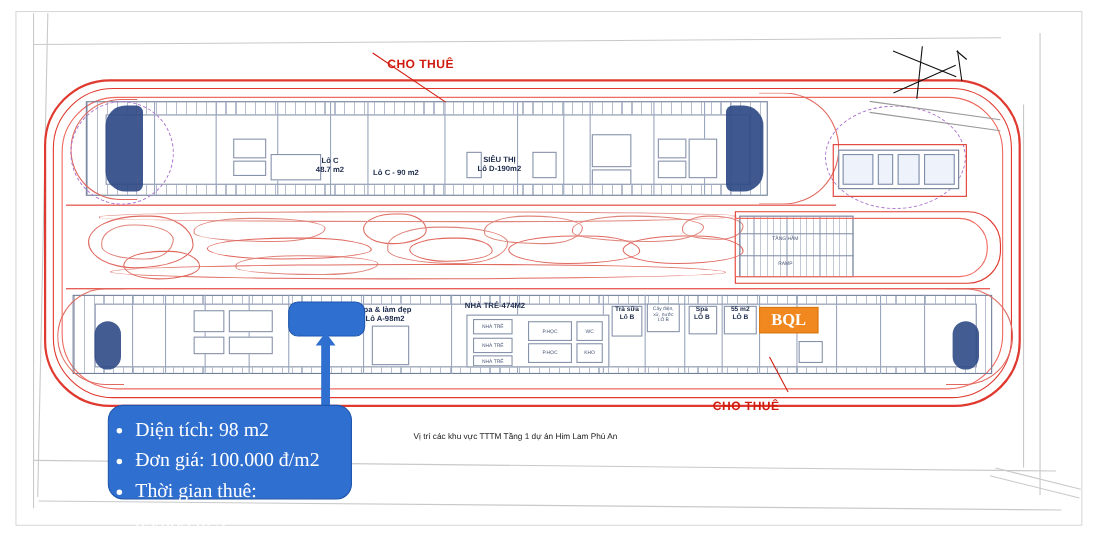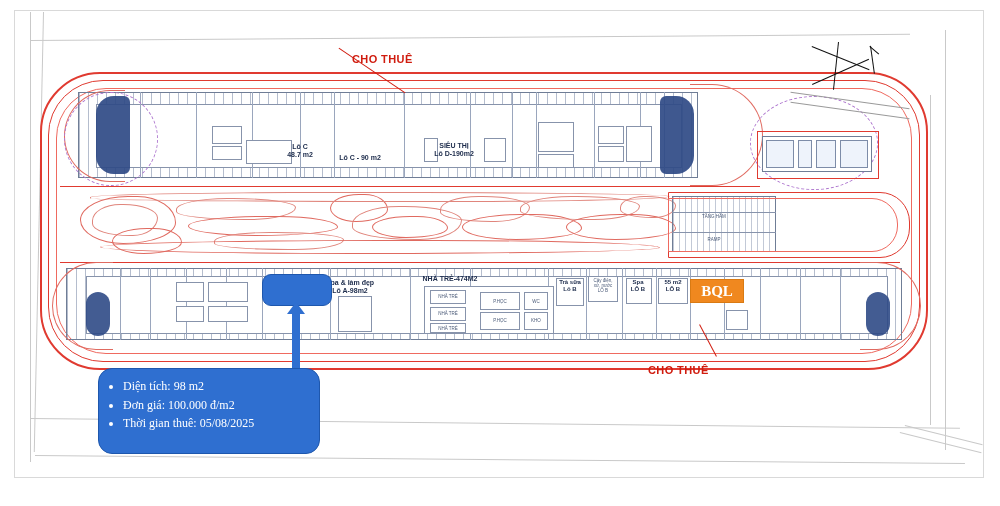--- a/index.html
+++ b/index.html
@@ -141,21 +141,21 @@
     font-weight: bold;
     font-size: 13px;
     letter-spacing: .3px;
     margin-bottom: 6px;
     font-family: "Liberation Serif", serif;
   }
   .callout ul {
     margin: 0; padding: 0 0 0 14px;
   }
   .callout li {
-    font-size: 12px;
+    font-size: 18px;
     line-height: 1.55;
     font-family: "Liberation Serif", serif;
   }
   .highlight-rect {
     background: #2f6fd0;
     border: 1px solid #1e57ad;
     border-radius: 9px;
   }
   .arrow-stem {
     background: #2f6fd0;
@@ -373,14 +373,15 @@
   <div class="abs" style="left:690px; top:340px; width:36px; height:1px; background:#d01c0f; transform:rotate(62deg);"></div>
 
   <div class="abs callout" style="left:98px; top:368px; width:222px; height:86px;">
     <ul>
       <li>Diện tích: 98 m2</li>
       <li>Đơn giá: 100.000 đ/m2</li>
       <li>Thời gian thuê: 05/08/2025</li>
     </ul>
   </div>
 
+  <div class="abs caption" style="left:376px; top:392px; width:320px;">Vị trí các khu vực  TTTM  Tầng 1 dự án Him Lam Phú An</div>
 
 </div>
 
 </body></html>

